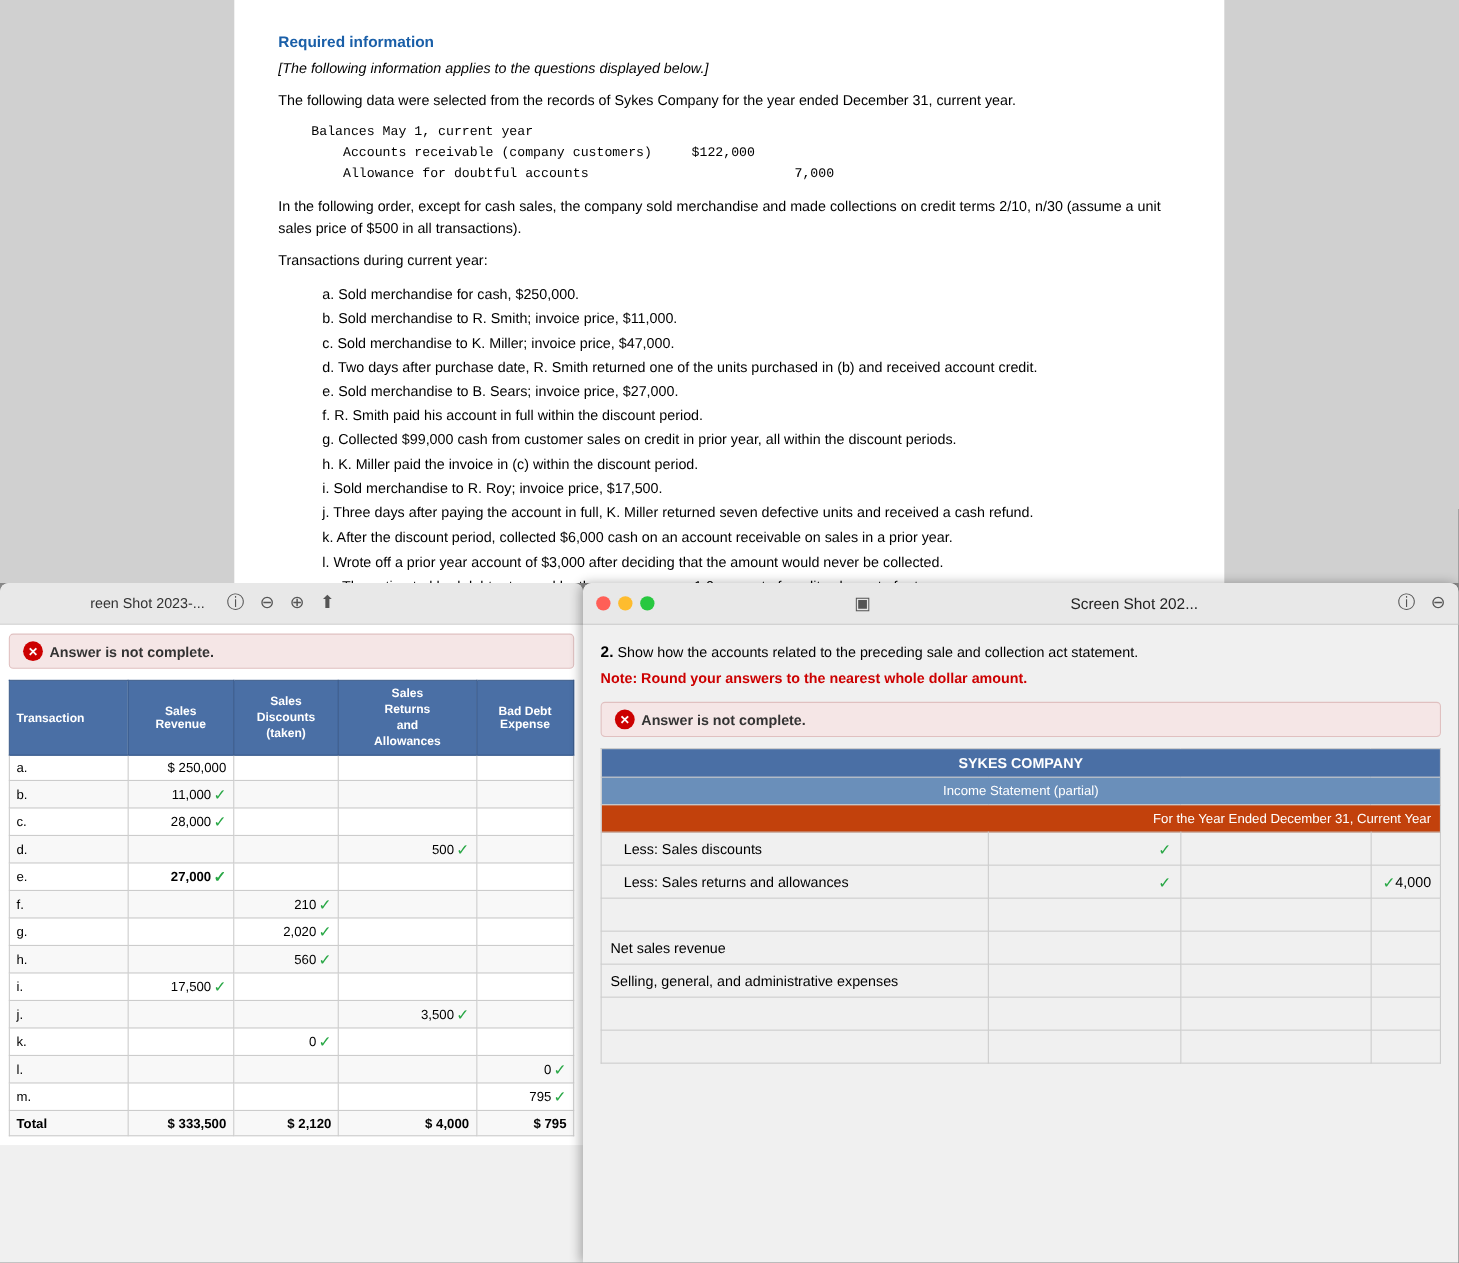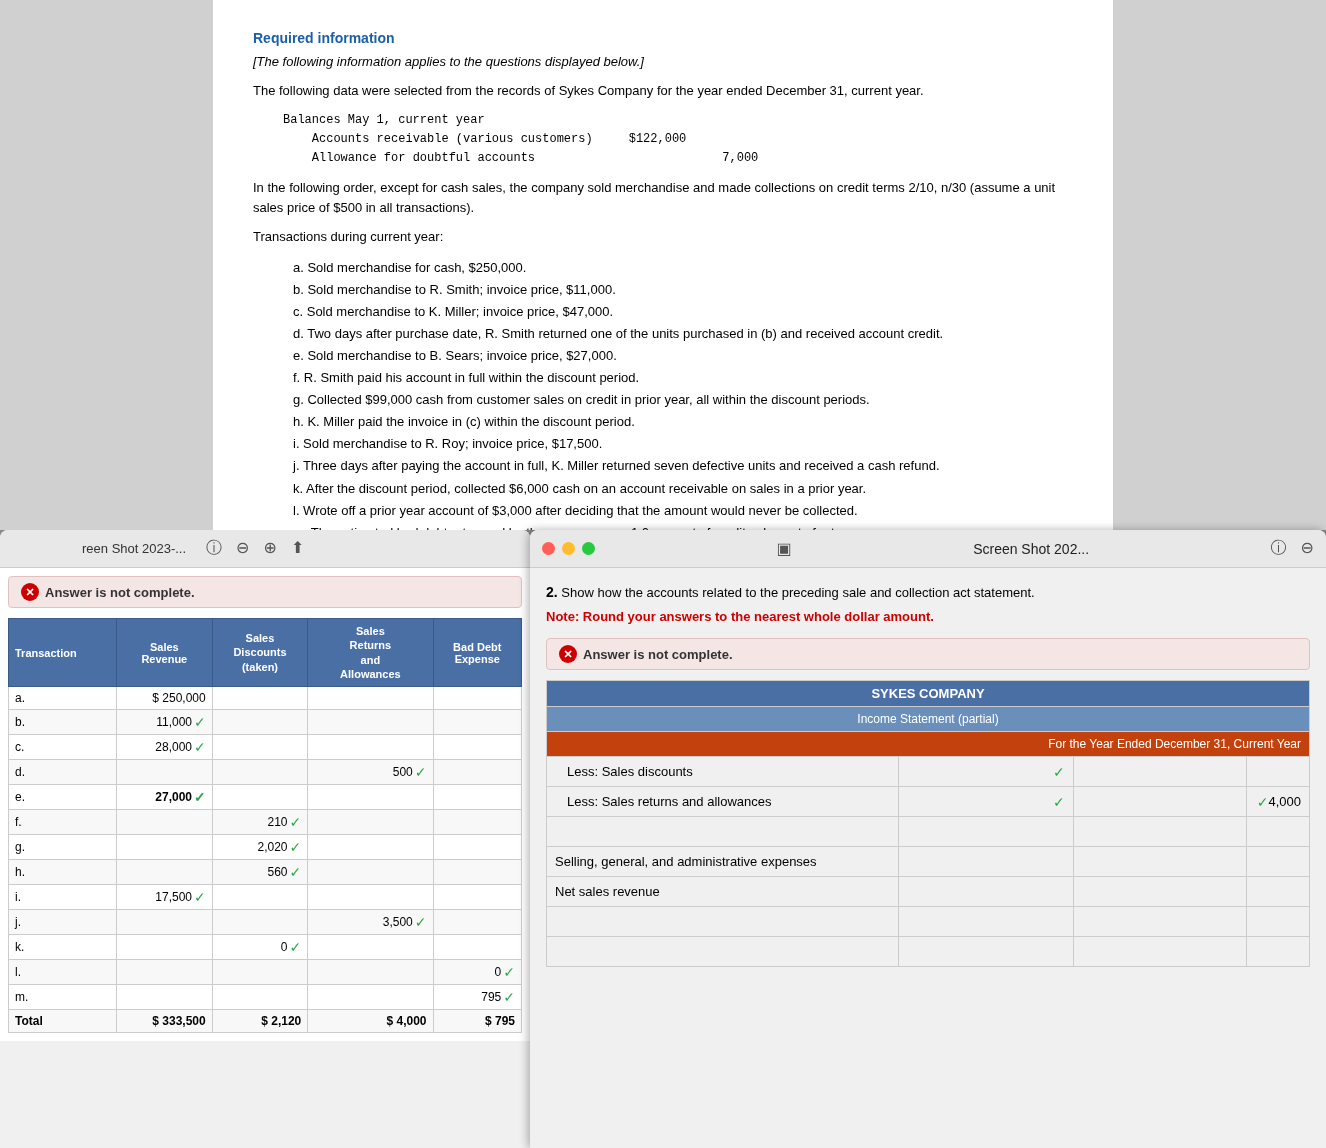--- a/index.html
+++ b/index.html
@@ -320,21 +320,21 @@
 <div class="screen-container">
 
   <div class="top-document">
     <div class="document-page">
       <div class="required-info">Required information</div>
       <div class="italic-text">[The following information applies to the questions displayed below.]</div>
       <div class="body-text">The following data were selected from the records of Sykes Company for the year ended December 31, current year.</div>
       <div class="monospace-block">
         <div>Balances May 1, current year</div>
         <div>
-          &nbsp;&nbsp;&nbsp;&nbsp;<span>Accounts receivable (various customers)</span>
+          &nbsp;&nbsp;&nbsp;&nbsp;<span>Accounts receivable (company customers)</span>
           &nbsp;&nbsp;&nbsp;&nbsp;<span>$122,000</span>
         </div>
         <div>
           &nbsp;&nbsp;&nbsp;&nbsp;<span>Allowance for doubtful accounts</span>
           &nbsp;&nbsp;&nbsp;&nbsp;&nbsp;&nbsp;&nbsp;&nbsp;&nbsp;&nbsp;&nbsp;&nbsp;&nbsp;&nbsp;&nbsp;&nbsp;&nbsp;&nbsp;&nbsp;&nbsp;&nbsp;&nbsp;&nbsp;&nbsp;&nbsp;<span>7,000</span>
         </div>
       </div>
       <div class="body-text">In the following order, except for cash sales, the company sold merchandise and made collections on credit terms 2/10, n/30 (assume a unit sales price of $500 in all transactions).</div>
       <div class="body-text">Transactions during current year:</div>
       <div class="transactions-list" id="transactions-list">
@@ -542,27 +542,27 @@
                 <td class="spacer-cell"></td>
                 <td class="value-cell"><span class="cell-value"><span class="check-icon">✓ </span>4,000</span></td>
               </tr>
               <tr class="data-row">
                 <td class="label-cell"></td>
                 <td class="value-cell"></td>
                 <td class="spacer-cell"></td>
                 <td class="value-cell"></td>
               </tr>
               <tr class="data-row">
+                <td class="label-cell">Net sales revenue</td>
+                <td class="value-cell"></td>
+                <td class="spacer-cell"></td>
+                <td class="value-cell"></td>
+              </tr>
+              <tr class="data-row">
                 <td class="label-cell">Selling, general, and administrative expenses</td>
-                <td class="value-cell"></td>
-                <td class="spacer-cell"></td>
-                <td class="value-cell"></td>
-              </tr>
-              <tr class="data-row">
-                <td class="label-cell">Net sales revenue</td>
                 <td class="value-cell"></td>
                 <td class="spacer-cell"></td>
                 <td class="value-cell"></td>
               </tr>
               <tr class="data-row">
                 <td class="label-cell"></td>
                 <td class="value-cell"></td>
                 <td class="spacer-cell"></td>
                 <td class="value-cell"></td>
               </tr>

